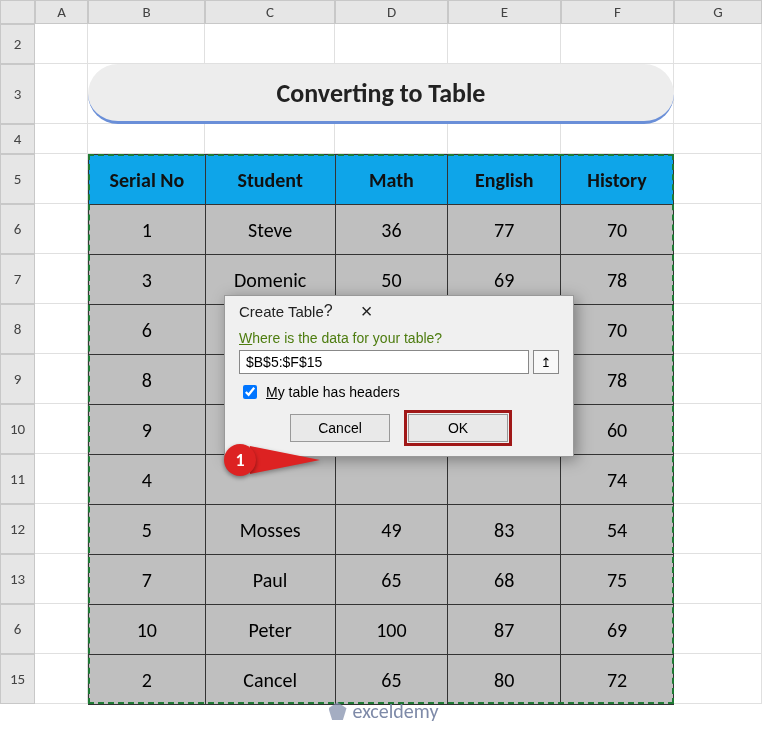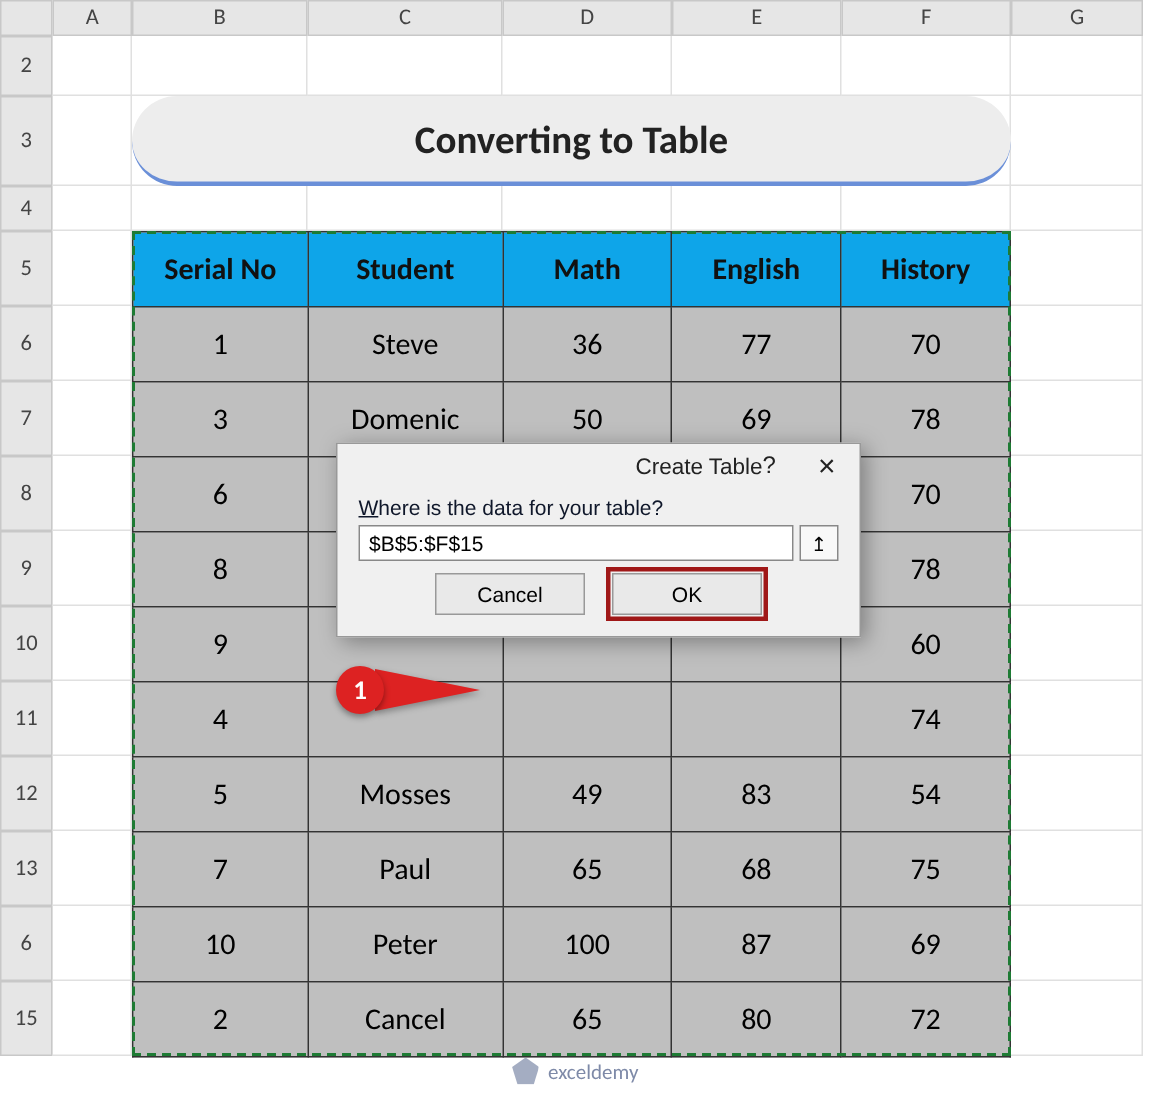--- a/index.html
+++ b/index.html
@@ -102,30 +102,30 @@
     position: absolute;
     top: 295px; left: 224px;
     width: 350px;
     background: #f0f0f0;
     border: 1px solid #999;
     box-shadow: 3px 3px 14px rgba(0,0,0,0.35);
     font-family: "Segoe UI", Arial, sans-serif;
     font-size: 14px;
   }
   .dlg-title {
-    display:flex; align-items:center; justify-content:flex-end;
+    display:flex; align-items:center; justify-content:flex-start;
     padding: 6px 10px 6px 14px;
     color: #222;
   }
   .dlg-title-left { font-size: 15px; }
   .dlg-controls { display:flex; gap: 22px; align-items:center; }
   .dlg-q { font-size: 16px; cursor:default; }
   .dlg-x { font-size: 20px; line-height: 14px; padding:2px 6px; cursor:default;}
   .dlg-body { padding: 4px 14px 14px 14px; }
-  .dlg-label { color:#0f172a; margin-bottom:4px; }
+  .dlg-label { color:#4d7c0f; margin-bottom:4px; }
   .dlg-label u { text-decoration: underline; }
   .dlg-input-row { display:flex; gap:0; margin-bottom:8px; }
   .dlg-input {
     flex: 1;
     background:#fff; border:1px solid #888;
     padding: 3px 6px; font-size:14px; height: 24px;
   }
   .dlg-refbtn {
     width: 26px; height:24px; border:1px solid #888; background:#f8f8f8;
     display:flex; align-items:center; justify-content:center; margin-left:4px;
@@ -161,21 +161,21 @@
     border-top: 14px solid transparent;
     border-bottom: 14px solid transparent;
     border-left: 70px solid #d22;
     margin-left:-6px;
     filter: drop-shadow(1px 2px 2px rgba(0,0,0,0.3));
   }
   .watermark {
     position:absolute;
     bottom: 14px; left: 0; width: 767px;
     text-align:center;
-    color:#7e8aa8; font-size:14px;
+    color:#7e8aa8; font-size:20px;
     display:flex; justify-content:center; align-items:center; gap:6px;
   }
   .watermark .wm-icon{
     width:18px; height:18px; background:#7e8aa8;
     clip-path: polygon(50% 0, 100% 35%, 80% 100%, 20% 100%, 0 35%);
     opacity:0.7;
   }
 </style>
 </head>
 <body>
@@ -434,20 +434,24 @@
         <span class="dlg-q">?</span>
         <span class="dlg-x">×</span>
       </span>
     </div>
     <div class="dlg-body">
       <div class="dlg-label"><u>W</u><span>here is the data for your table?</span></div>
       <div class="dlg-input-row">
         <input class="dlg-input" value="$B$5:$F$15" style="">
         <div class="dlg-refbtn">↥</div>
       </div>
+      <div class="dlg-check-row">
+        <input type="checkbox" class="dlg-check" checked="" style="">
+        <span><u>M</u><span>y table has headers</span></span>
+      </div>
       <div class="dlg-buttons">
         <div class="dlg-btn">Cancel</div>
         <div class="dlg-btn ok-outline">OK</div>
       </div>
     </div>
   </div>
 
   <div class="callout">
     <div class="callout-circle">1</div>
     <div class="callout-arrow"></div>

